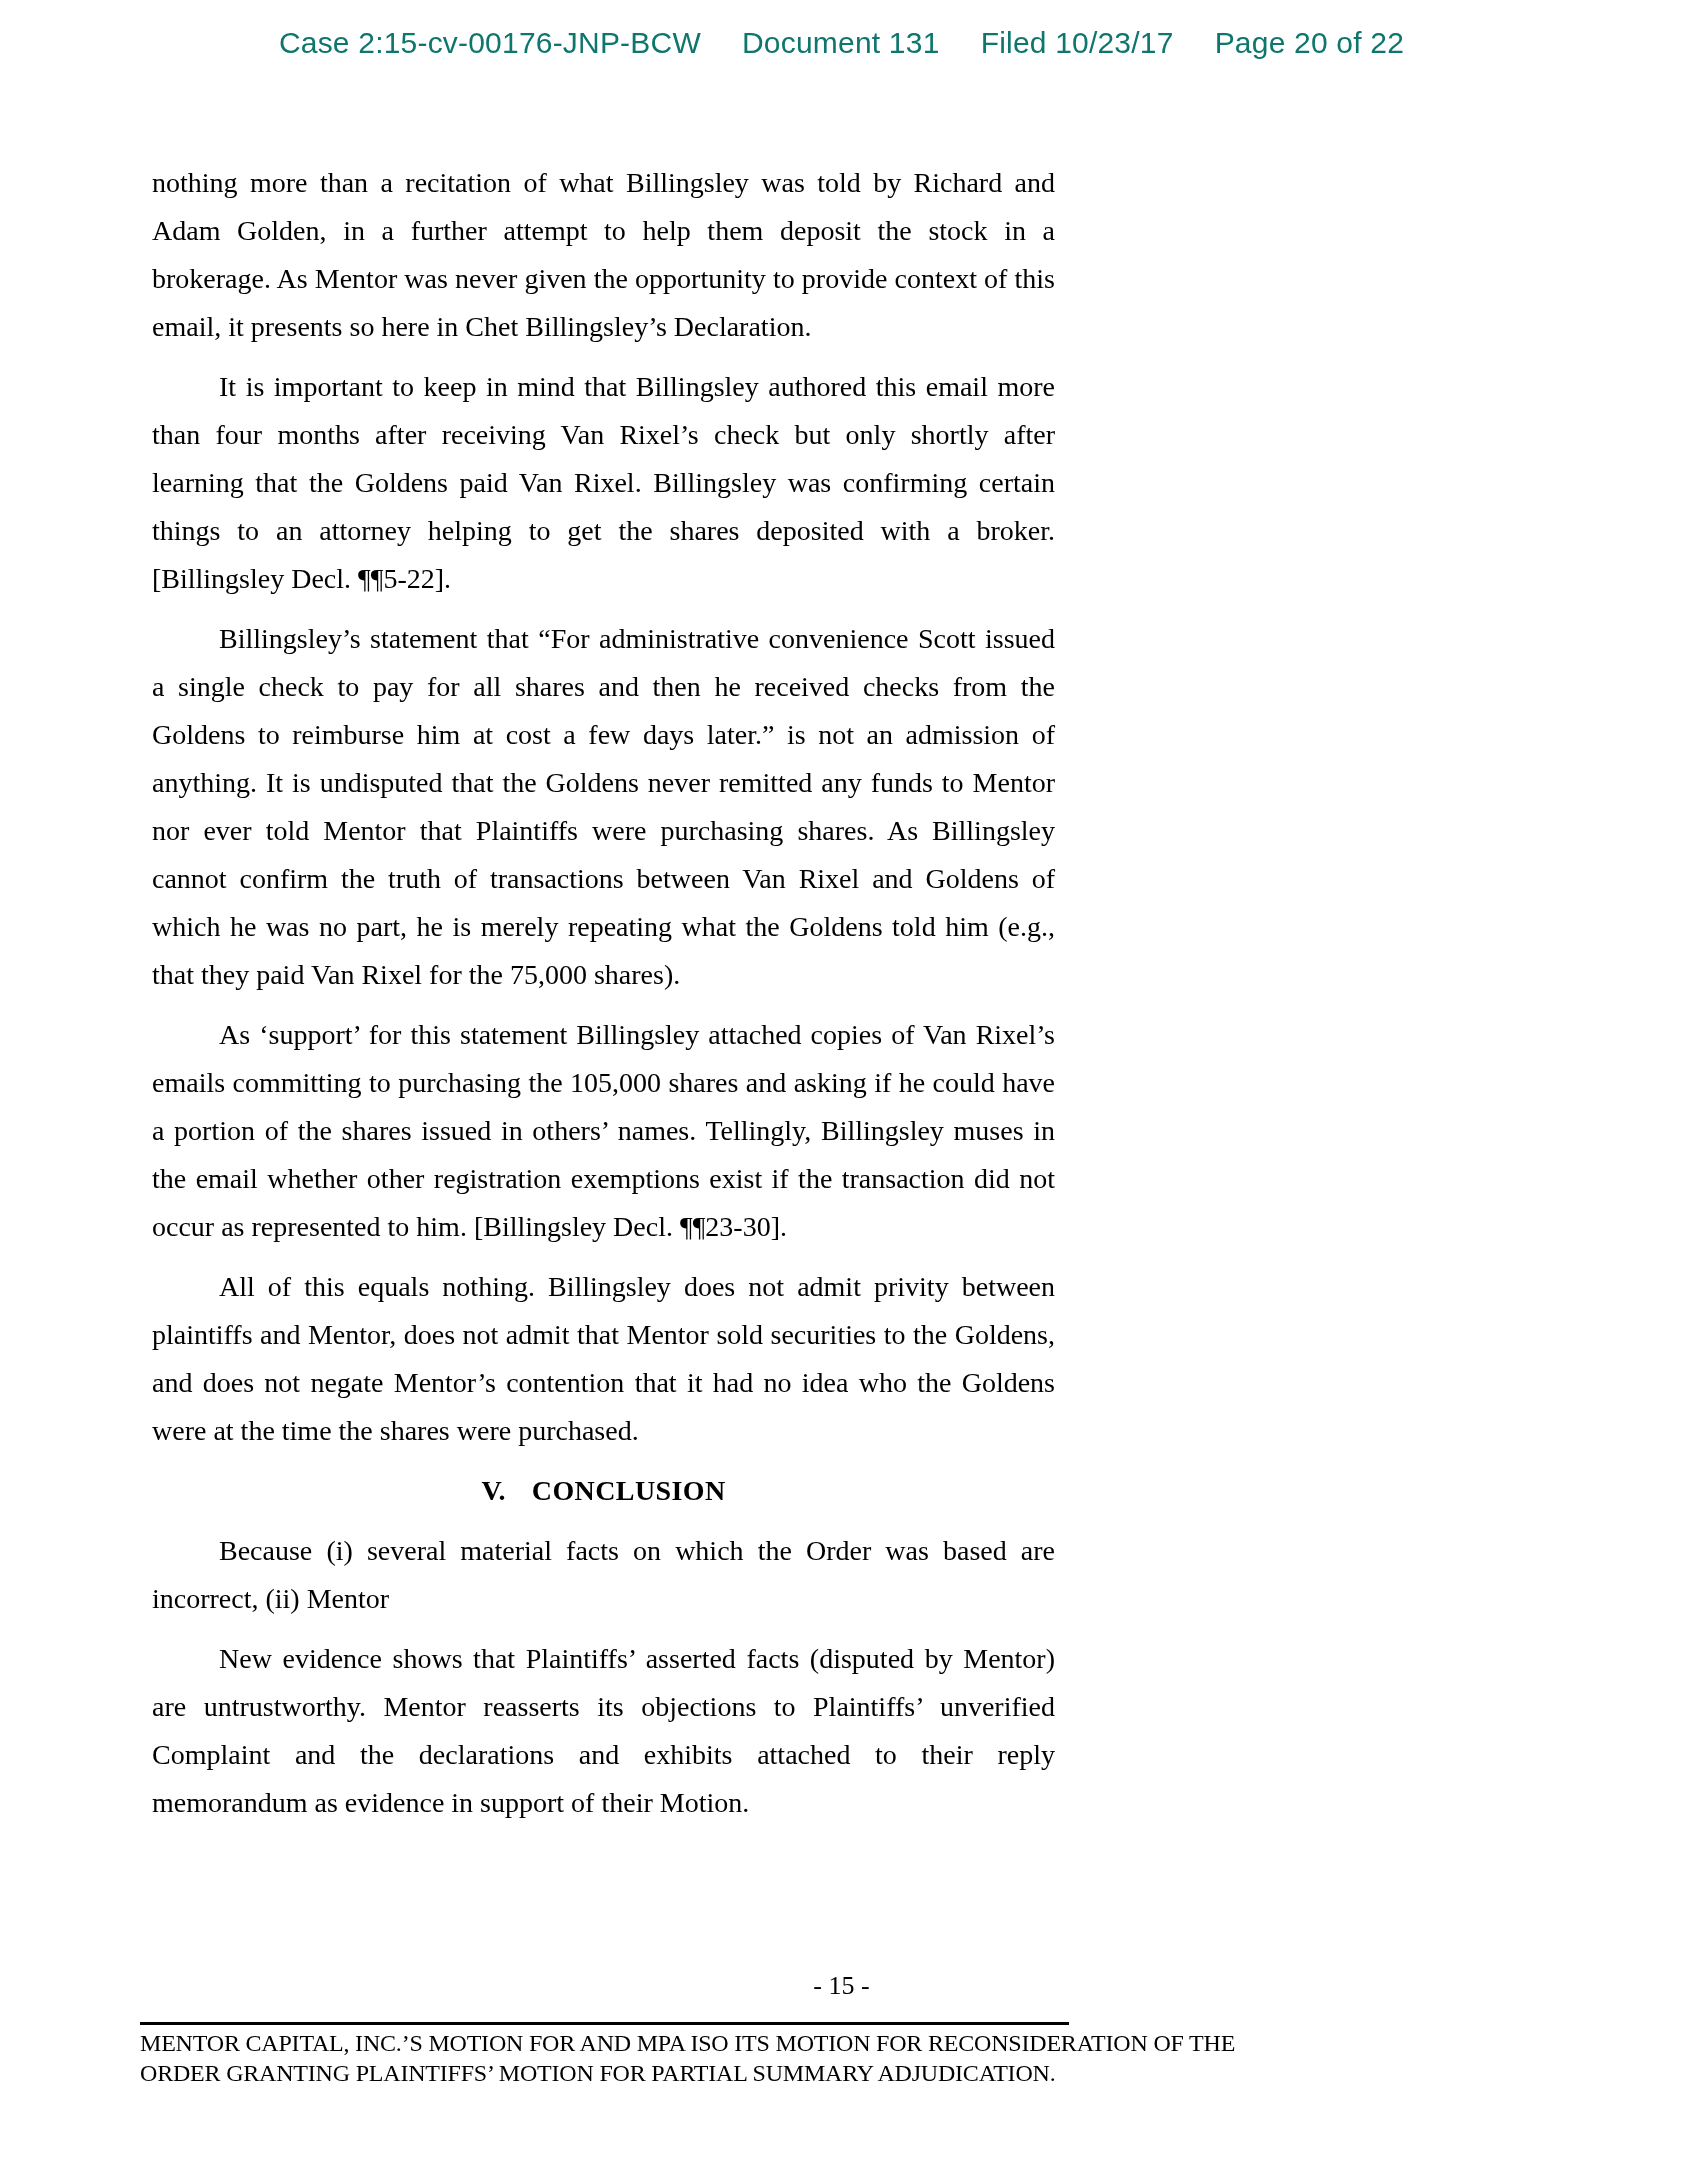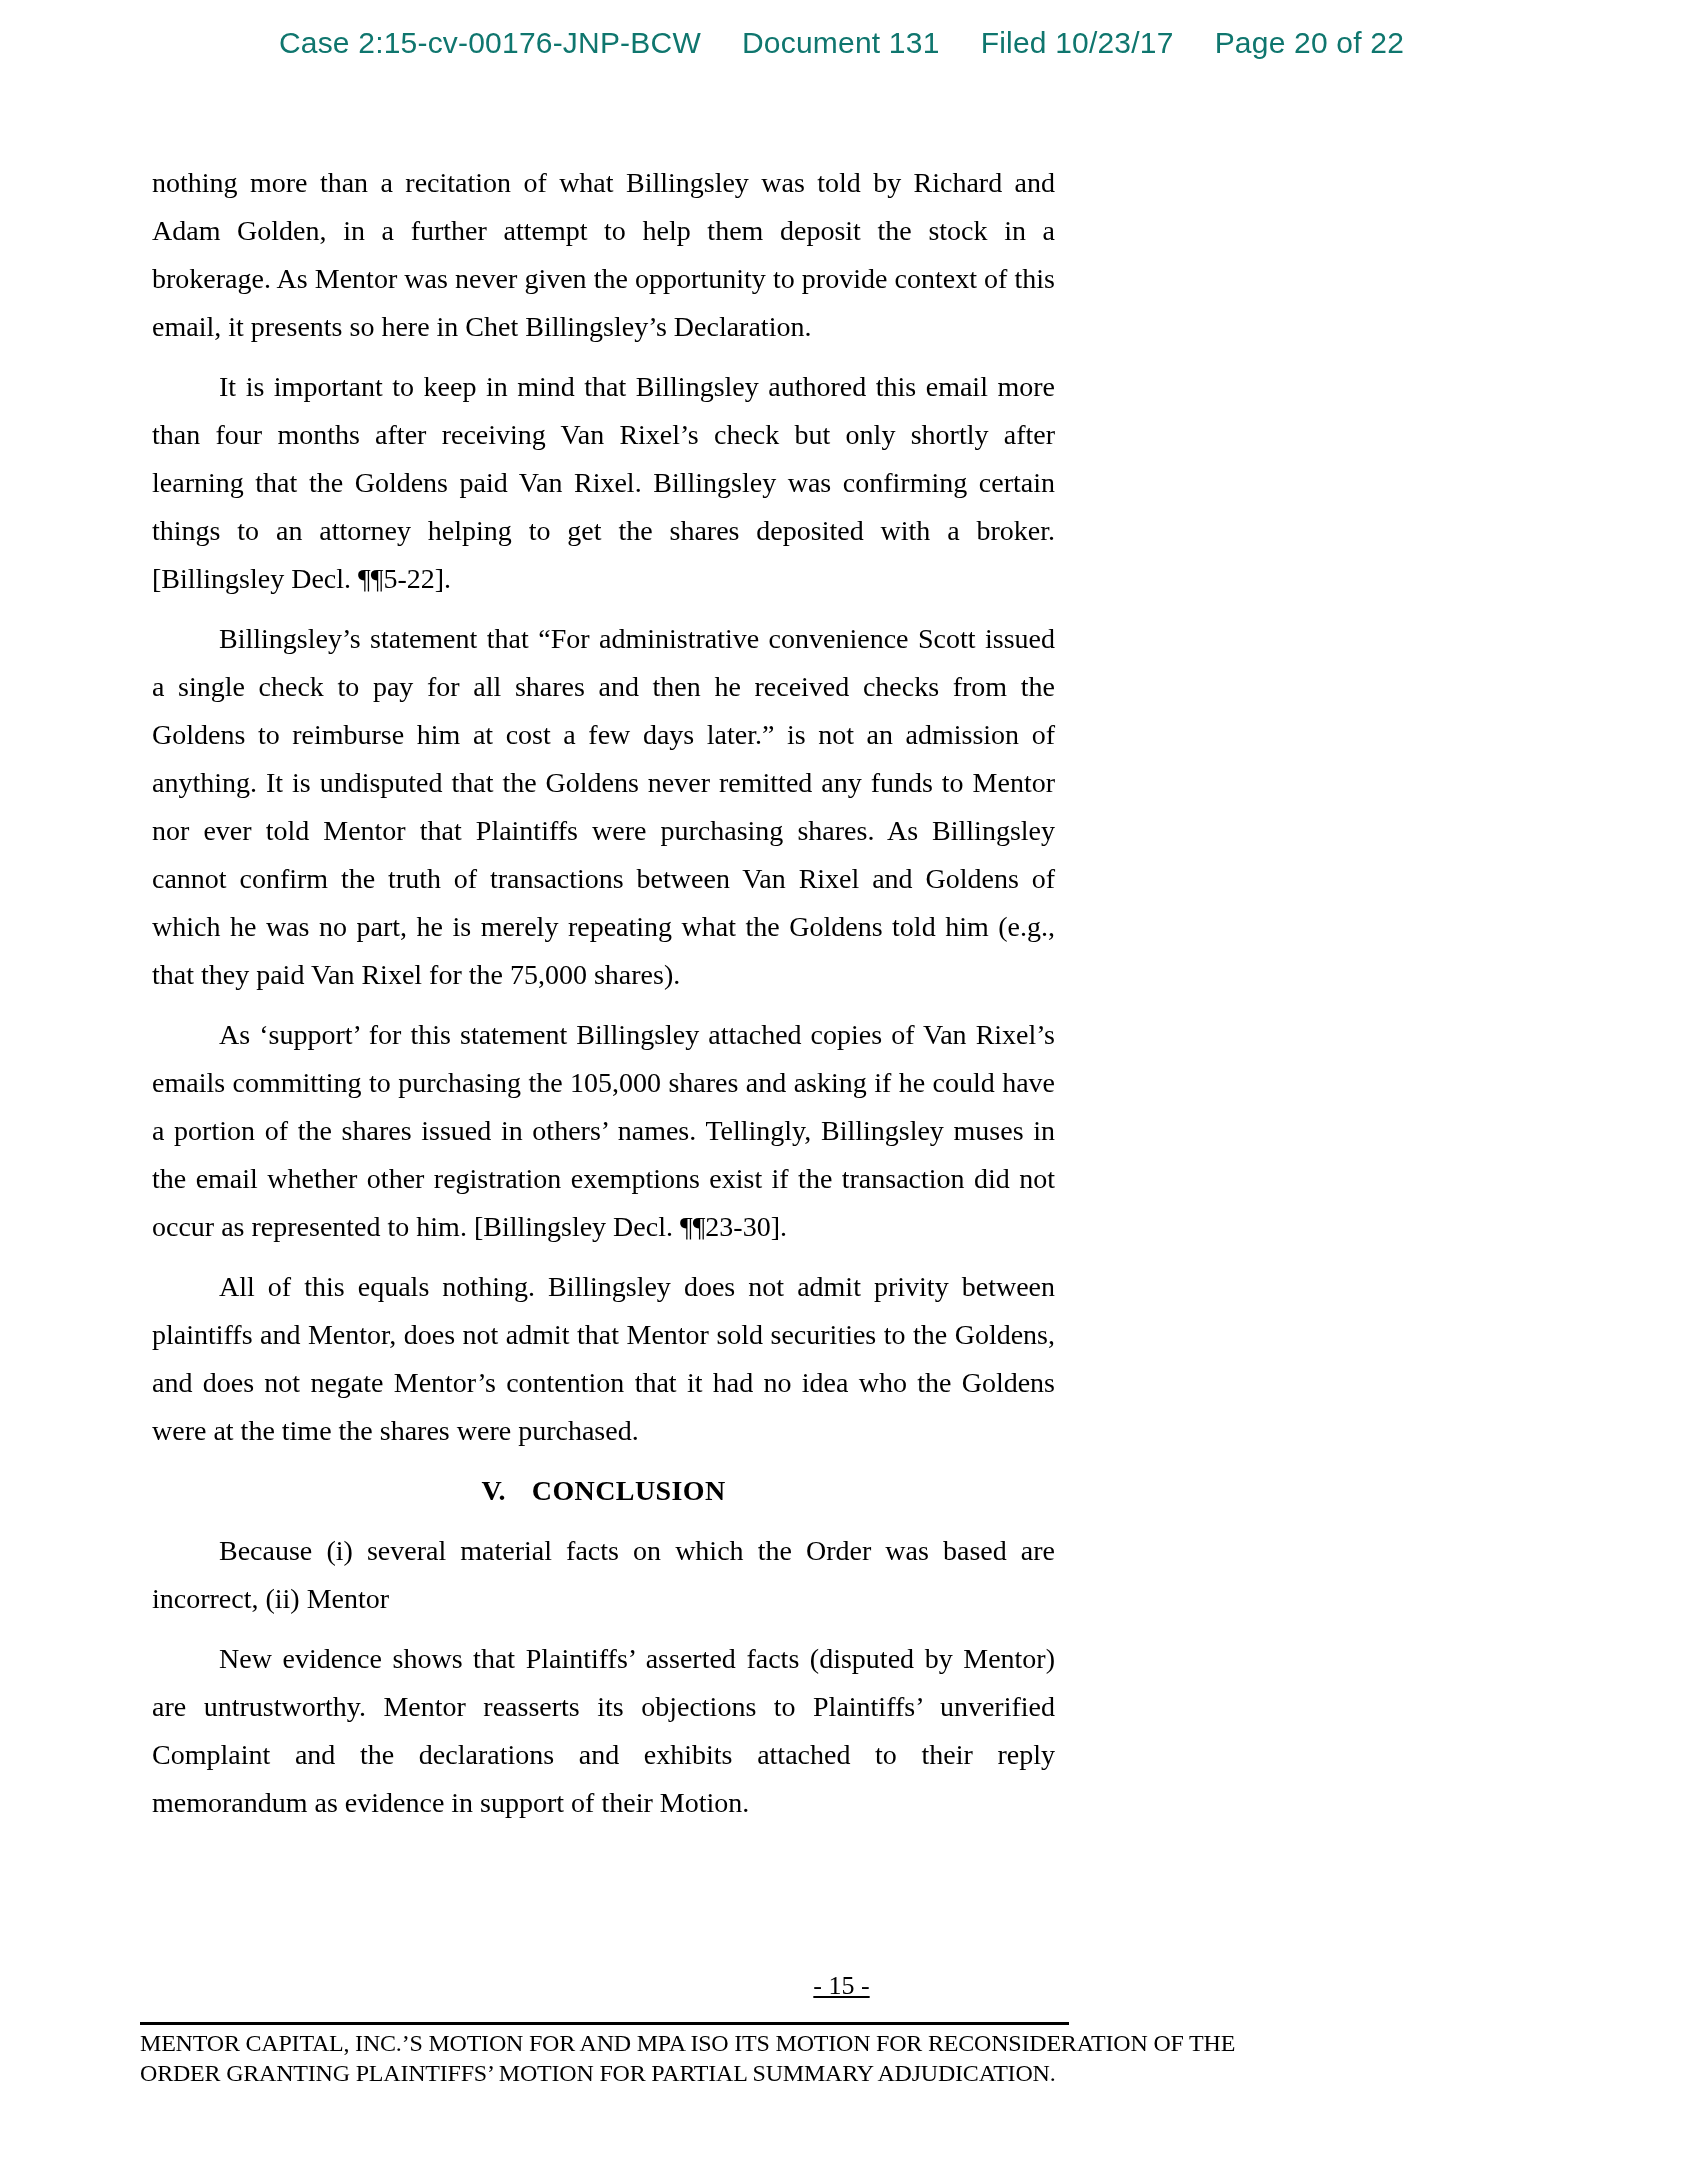--- a/index.html
+++ b/index.html
@@ -70,21 +70,20 @@
   .section-heading .num { margin-right: 26px; }
 
   
   .page-number {
     position: absolute;
     left: 0;
     top: 1971px;
     width: 1683px;
     text-align: center;
     font-size: 26px;
-    text-decoration: underline;
   }
   .footer-rule {
     position: absolute;
     left: 140px;
     top: 2022px;
     width: 929px;
     height: 3px;
     background: #000000;
   }
   .footer-text {

